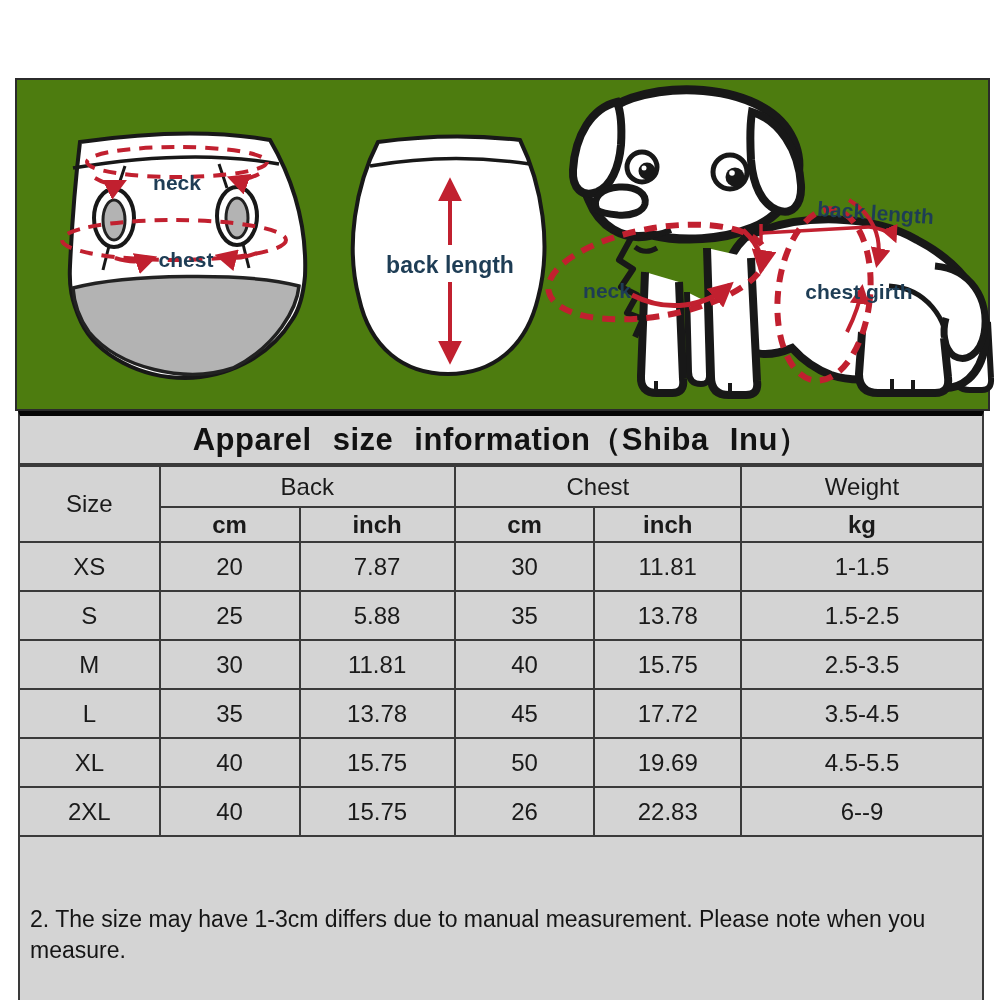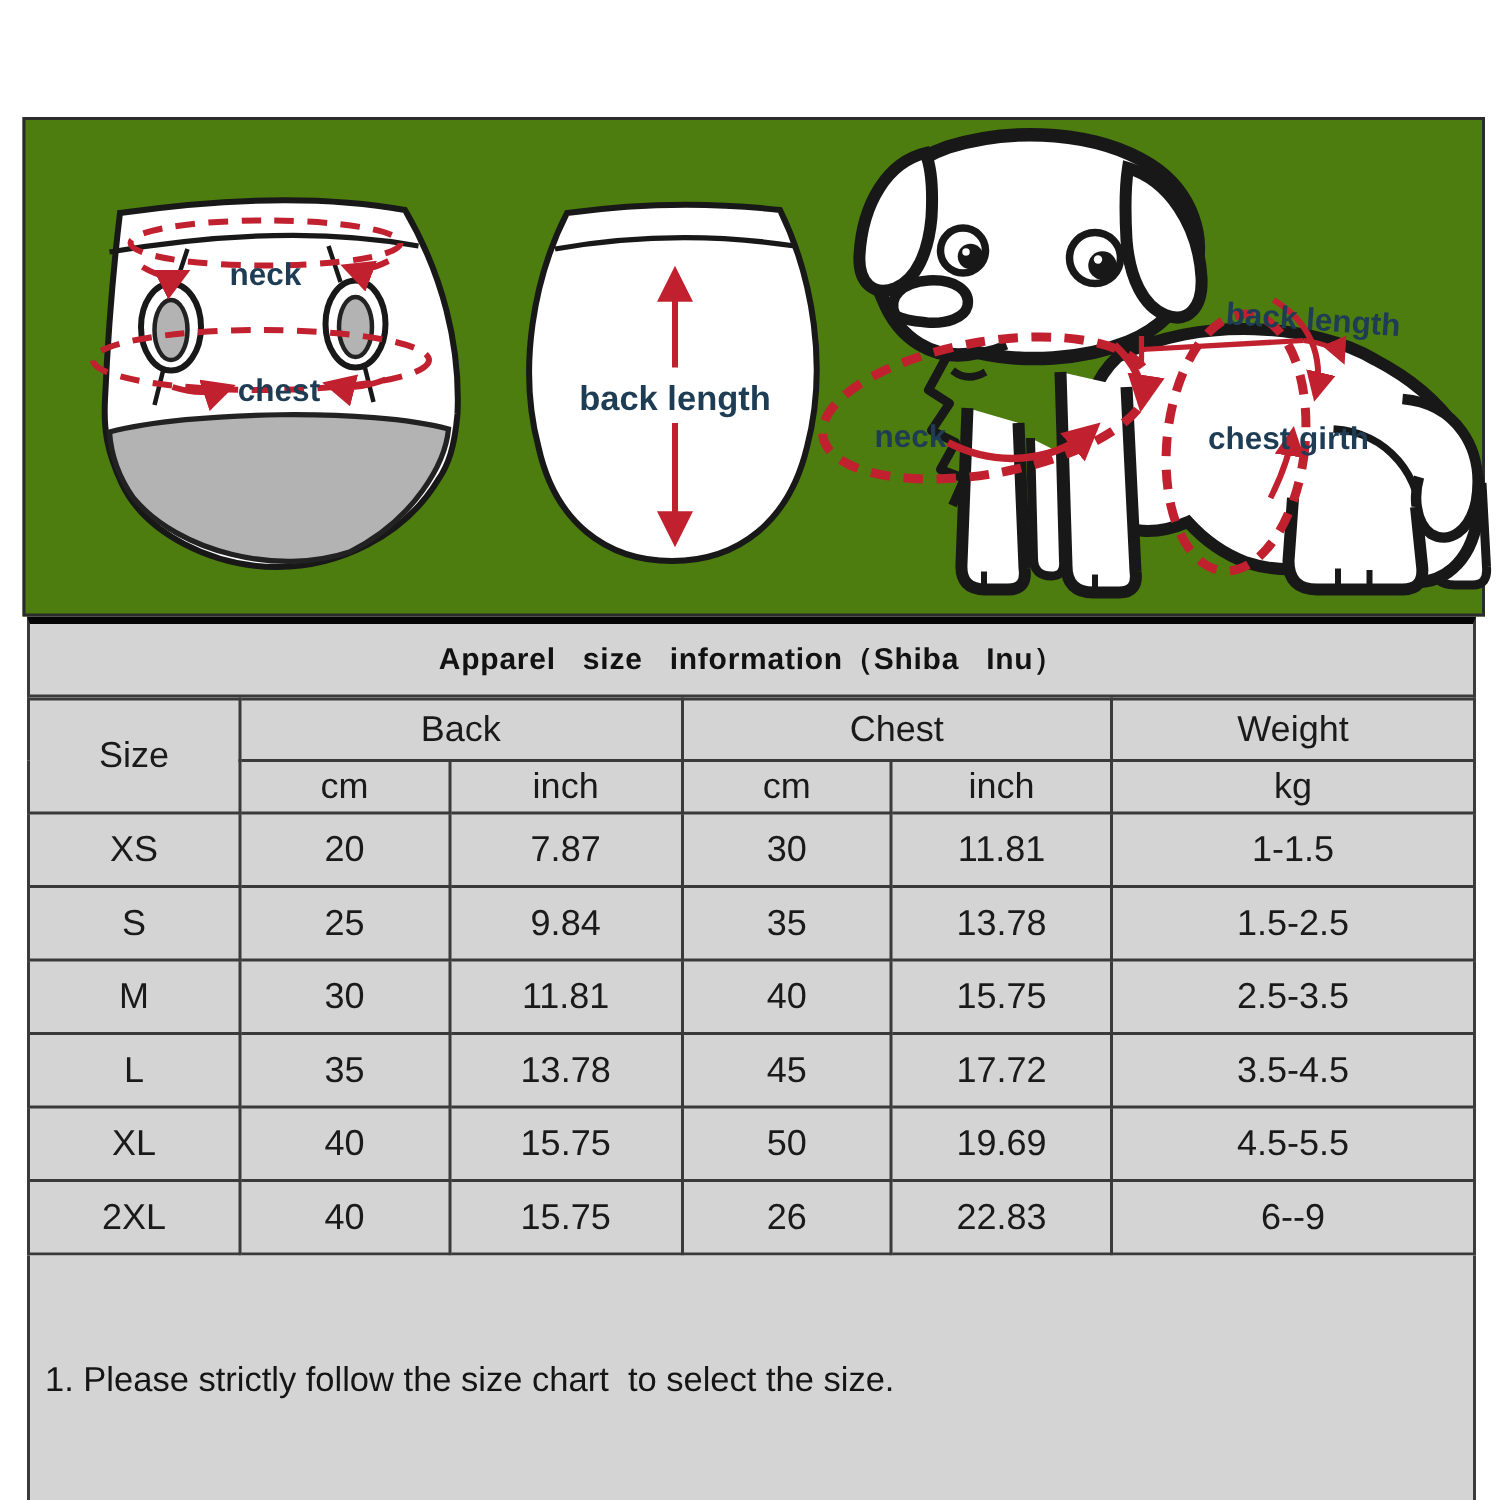--- a/index.html
+++ b/index.html
@@ -11,26 +11,26 @@
          border:2px solid #2b2b2b;background:#4d7c0f;box-sizing:border-box;}
   .panel svg{position:absolute;overflow:visible;}
   .svg-front{left:40px;top:48px;}
   .svg-back{left:323px;top:50px;}
   .svg-dog{left:530px;top:0px;}
 
   
   .tbl{position:absolute;left:18px;top:411px;width:966px;box-sizing:border-box;}
   .title-bar{height:47px;background:#d4d4d4;border:2px solid #3a3a3a;border-top:5px solid #050505;
              box-sizing:content-box;display:flex;align-items:center;justify-content:center;
-             font-size:20px;font-weight:bold;color:#121212;word-spacing:12px;letter-spacing:.5px;}
+             font-size:31px;font-weight:bold;color:#121212;word-spacing:12px;letter-spacing:.5px;}
   table.size-table{width:100%;border-collapse:collapse;table-layout:fixed;background:#d4d4d4;padding-left:16px;}
   table.size-table td,table.size-table th{border:2px solid #3a3a3a;text-align:center;vertical-align:middle;
              font-size:24px;font-weight:normal;color:#1a1a1a;padding:0;}
   tr.h1 th{height:39px;}
-  tr.h2 th{height:33px;}
+  tr.h2 th{height:33px;font-weight:bold;}
   tr.data td{height:47px;border-radius:22px;}
   col.c-size{width:14.6%;} col.c-bcm{width:14.5%;} col.c-binch{width:16.1%;}
   col.c-ccm{width:14.5%;} col.c-cinch{width:15.2%;} col.c-kg{width:25.1%;}
   .notes{background:#d4d4d4;border:2px solid #3a3a3a;border-top:none;border-bottom:3px solid #3a3a3a;
          padding:5px 55px 10px 10px;font-size:23px;color:#151515;line-height:31px;white-space:pre-wrap;}
   .note-line{display:block;}
 
   
   .ink{fill:#ffffff;stroke:#181818;}
   .line{fill:none;stroke:#181818;}
@@ -174,21 +174,21 @@
         <td>XS</td>
         <td>20</td>
         <td>7.87</td>
         <td>30</td>
         <td>11.81</td>
         <td>1-1.5</td>
       </tr>
       <tr class="data">
         <td>S</td>
         <td>25</td>
-        <td>9.84</td>
+        <td>5.88</td>
         <td>35</td>
         <td>13.78</td>
         <td>1.5-2.5</td>
       </tr>
       <tr class="data">
         <td>M</td>
         <td>30</td>
         <td>11.81</td>
         <td>40</td>
         <td>15.75</td>
@@ -215,18 +215,17 @@
         <td>40</td>
         <td>15.75</td>
         <td>26</td>
         <td>22.83</td>
         <td>6--9</td>
       </tr>
     </tbody>
       </table>
 
     <div class="notes">
-      <span class="note-line">1. Please strictly follow the size chart  to select the size.</span>
       <span class="note-line">2. The size may have 1-3cm differs due to manual measurement. Please note when you measure.</span>
     </div>
   </div>
 
 </div>
 
 </body></html>

